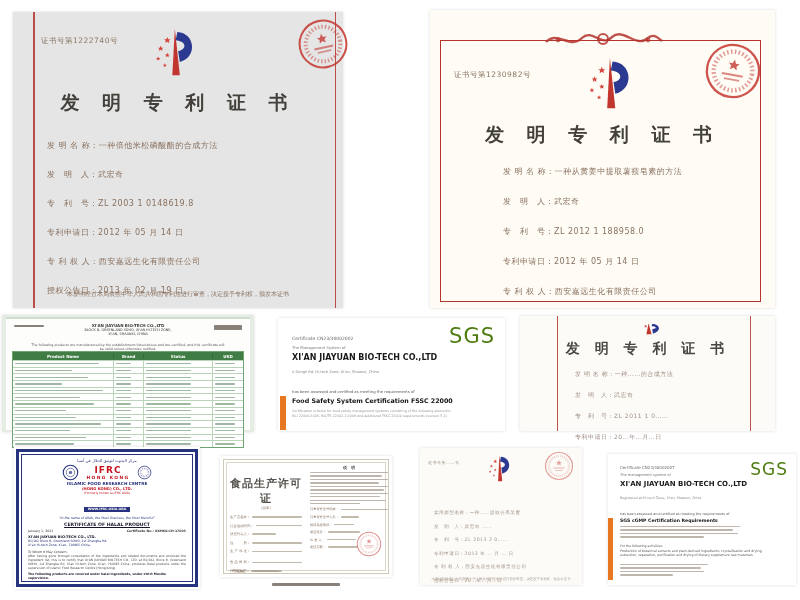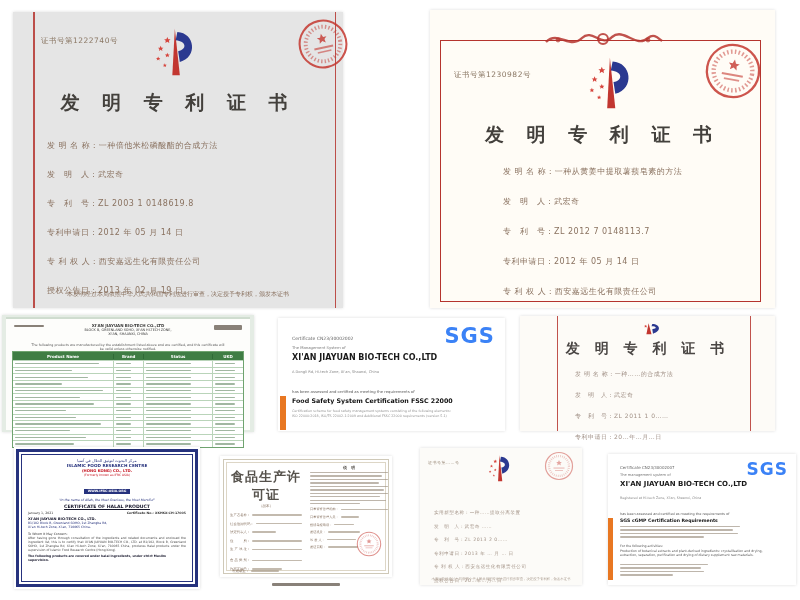--- a/index.html
+++ b/index.html
@@ -26,21 +26,21 @@
   .t-h2{font-size:3.4px;}
   .t-note{position:absolute;left:10%;right:10%;top:24px;font-size:3.3px;color:#555;text-align:center;}
   .t-grid{position:absolute;left:6px;right:6px;top:32px;border:1px solid #6fa36f;}
   .t-cols{display:flex;background:#3f7d44;color:#fff;font-weight:bold;font-size:4px;height:8px;align-items:center;text-align:center;}
   .t-cell{border-right:.5px solid #b9d4b9;box-sizing:border-box;display:flex;align-items:center;padding-left:2px;}
   .t-cols .t-cell{justify-content:center;padding-left:0;border-right-color:#2f6b36;}
   .c0{width:44%;} .c1{width:13%;} .c2{width:30%;} .c3{width:13%;border-right:none;}
   .t-row{display:flex;height:5.7px;border-top:.5px solid #b9d4b9;background:#fff;}
   .t-bar{height:1.3px;background:#8aa58a;opacity:.8;border-radius:1px;}
   
-  .sgs-logo{position:absolute;font-weight:bold;color:#3b82f6;letter-spacing:1px;
+  .sgs-logo{position:absolute;font-weight:normal;color:#4d7c0f;letter-spacing:1px;
             font-family:"DejaVu Sans","Liberation Sans",sans-serif;}
   .orange{position:absolute;background:#e87722;}
   .sline{position:absolute;white-space:nowrap;color:#555;}
   
   .ifrc-inner{position:absolute;inset:2px;border:3px solid #26327d;}
   .ifrc-inner2{position:absolute;inset:2px;border:1px solid #26327d;padding:3px 6px;box-sizing:border-box;
                text-align:center;color:#26327d;}
   .ifrc-red{color:#c5121f;}
   .ifrc-bar{background:#26327d;color:#fff;display:inline-block;padding:.5px 4px;font-size:3.2px;font-weight:bold;}
   .tinyL{text-align:left;}
@@ -117,21 +117,21 @@
     <svg class="abs" style="left:152px;top:44px;" width="54" height="58">
         <use href="#sym-logo"></use>
       </svg>
     <svg class="abs" style="left:274px;top:32px;transform:rotate(10deg);" width="58" height="58">
         <use href="#sym-seal"></use>
       </svg>
     <div class="ctitle" style="top:112px;font-size:19px;letter-spacing:8px;">发 明 专 利 证 书</div>
     <div class="fieldcol" style="left:38px;top:156px;margin-left:35px;">
       <div class="frow fz" style="margin-bottom:19px;"><span>发 明 名 称：</span><span>一种从黄姜中提取薯蓣皂素的方法</span></div>
       <div class="frow fz" style="margin-bottom:19px;"><span>发　明　人：</span><span>武宏奇</span></div>
-      <div class="frow fz" style="margin-bottom:19px;"><span>专　利　号：</span><span>ZL 2012 7 0148113.7</span></div>
+      <div class="frow fz" style="margin-bottom:19px;"><span>专　利　号：</span><span>ZL 2012 1 188958.0</span></div>
       <div class="frow fz" style="margin-bottom:19px;"><span>专利申请日：</span><span>2012 年 05 月 14 日</span></div>
       <div class="frow fz"><span>专 利 权 人：</span><span>西安嘉远生化有限责任公司</span></div>
     </div>
   </div>
 
   <div class="card tblwrap" style="left:2px;top:315px;width:252px;height:117px;">
     <div class="tbl">
       <div class="dbar abs" style="left:8px;top:6px;width:30px;height:2px;"></div>
       <div class="dbar abs" style="right:8px;top:6px;width:28px;height:5px;"></div>
       <div class="t-head">
@@ -360,20 +360,35 @@
       <div class="frow fz2" style="font-size:6px;color:#97857a;margin-bottom:12px;"><span>发　明　人：</span><span>武宏奇</span></div>
       <div class="frow fz2" style="font-size:6px;color:#97857a;margin-bottom:12px;"><span>专　利　号：</span><span>ZL 2011 1 0……</span></div>
       <div class="frow fz2" style="font-size:6px;color:#97857a;"><span>专利申请日：</span><span>20…年…月…日</span></div>
     </div>
   </div>
 
   <div class="card" style="left:14px;top:447px;width:186px;height:142px;">
     <div class="ifrc-inner">
       <div class="ifrc-inner2">
         <div style="font-size:4px;">مركز البحوث لتوثيق الحلال في آسيا</div>
+        <div style="display:flex;justify-content:center;align-items:center;gap:7px;margin-top:1px;">
+          <svg width="17" height="17" viewBox="0 0 20 20">
+            <circle cx="10" cy="10" r="8.5" fill="none" stroke="#26327d" stroke-width="1.3"></circle>
+            <circle cx="10" cy="10" r="5" fill="none" stroke="#26327d" stroke-width=".7"></circle>
+            <circle cx="10" cy="10" r="2" fill="#26327d" opacity=".7"></circle>
+          </svg>
+          <div>
+            <div class="ifrc-red" style="font-size:9px;font-weight:bold;letter-spacing:1px;">IFRC</div>
+            <div class="ifrc-red" style="font-size:4.4px;font-weight:bold;letter-spacing:1.4px;">HONG KONG</div>
+          </div>
+          <svg width="15" height="15" viewBox="0 0 20 20">
+            <circle cx="10" cy="10" r="8.5" fill="none" stroke="#26327d" stroke-width="1"></circle>
+            <circle cx="10" cy="10" r="5.4" fill="none" stroke="#26327d" stroke-width="2" stroke-dasharray="1 1.4" opacity=".6"></circle>
+          </svg>
+        </div>
         <div style="font-size:4.2px;font-weight:bold;">ISLAMIC FOOD RESEARCH CENTRE</div>
         <div class="ifrc-red" style="font-size:3.8px;font-weight:bold;">(HONG KONG) CO., LTD.</div>
         <div class="ifrc-red" style="font-size:3px;">(Formerly known as IFRC ASIA)</div>
         <div class="ifrc-bar">WWW.IFRC-ASIA.ORG</div>
         <div style="font-size:3.2px;font-style:italic;margin-top:1.5px;">“In the name of Allah, the Most Gracious, the Most Merciful”</div>
         <div style="font-size:4.6px;font-weight:bold;text-decoration:underline;color:#15152a;margin-top:2.5px;">CERTIFICATE OF HALAL PRODUCT</div>
         <div style="display:flex;justify-content:space-between;font-size:3.2px;color:#333;margin-top:2px;">
           <span>January 1, 2021</span>
           <span style="font-weight:bold;">Certificate No.: XKHKX-CH-17005</span>
         </div>
@@ -385,22 +400,22 @@
         <div class="tinyL" style="font-size:3.05px;font-weight:bold;color:#15152a;margin-top:1.5px;">The following products are covered under halal ingredients, under strict Muslim supervision.</div>
       </div>
     </div>
   </div>
 
   <div class="card" style="left:220px;top:456px;width:172px;height:121px;">
     <div class="flx-inner">
       <div class="flx-inner2"></div>
 
       <div class="abs" style="left:6px;top:8px;width:72px;">
-        <div class="fz" style="font-family:'DejaVu Serif','Liberation Serif',serif;font-size:13px;font-weight:600;
-             letter-spacing:1px;color:#56524c;text-align:center;">食品生产许可证</div>
+        <div class="fz" style="font-family:'DejaVu Serif','Liberation Serif',serif;font-size:11px;font-weight:600;
+             letter-spacing:1px;color:#56524c;text-align:center;margin-top:8px;">食品生产许可证</div>
         <div style="font-size:3.5px;color:#86705e;text-align:center;">（副本）</div>
         <div style="margin-top:5px;">
           <div class="frow2">
               <span class="flab">生产者名称：</span>
               <div class="bar" style="flex:1;"></div>
             </div>
           <div class="frow2">
               <span class="flab">社会信用代码：</span>
               <div class="bar" style="flex:1;"></div>
             </div>

